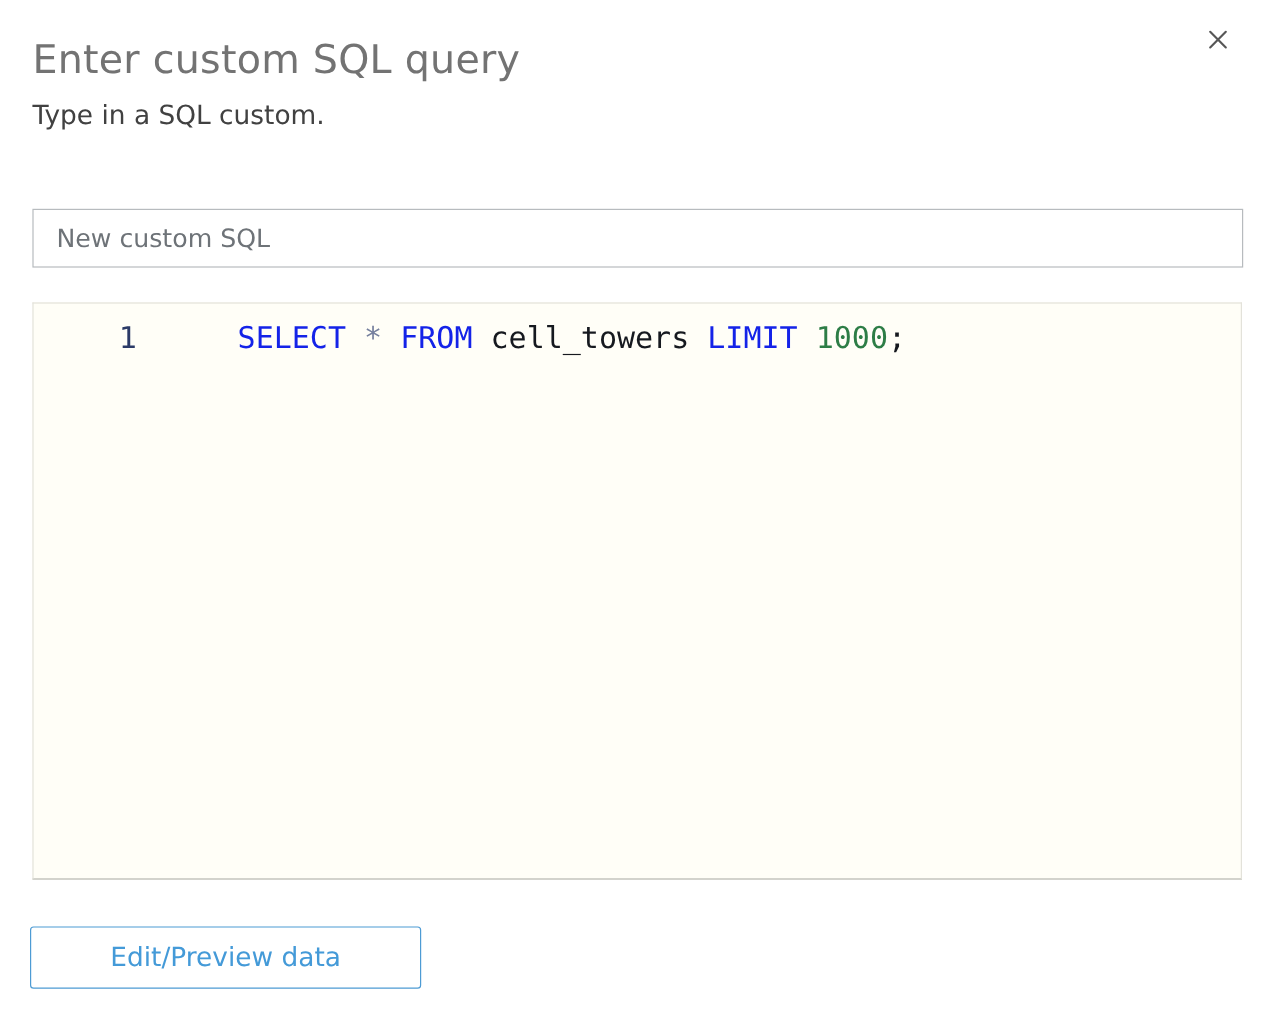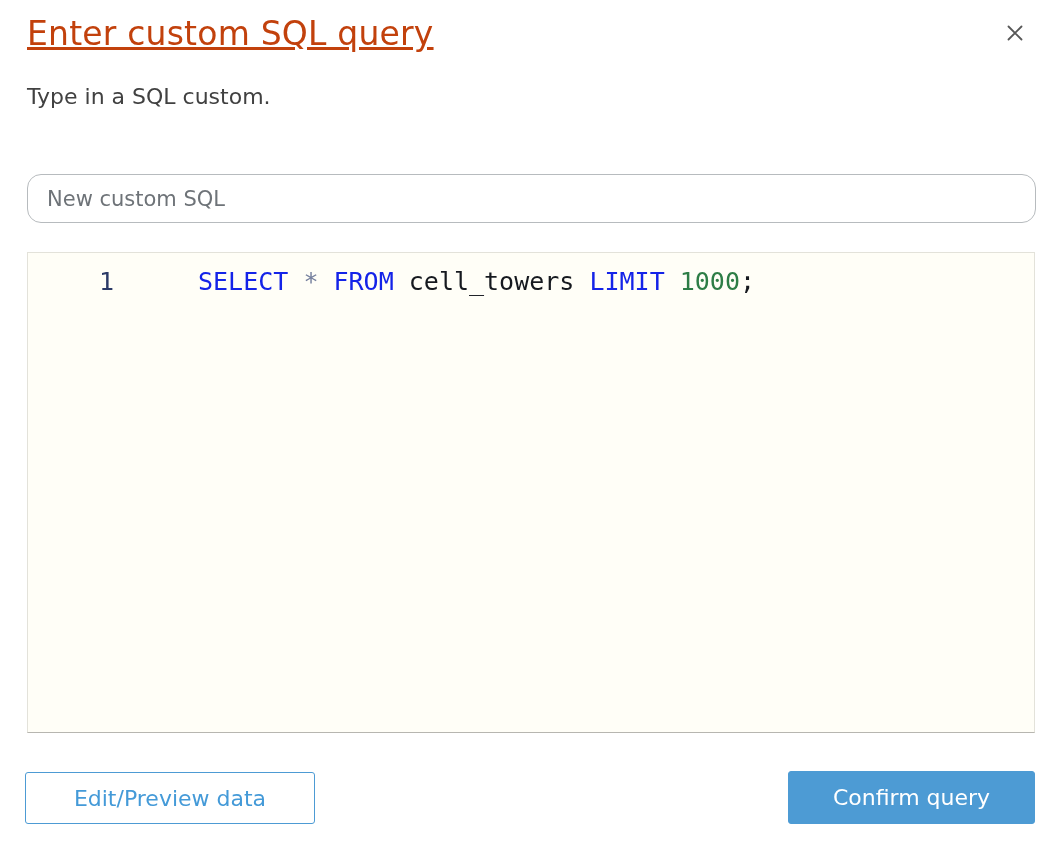--- a/index.html
+++ b/index.html
@@ -5,39 +5,39 @@
   * { margin: 0; padding: 0; box-sizing: border-box; }
   html, body { background: #ffffff; }
   body {
     width: 1061px; height: 845px;
     font-family: "DejaVu Sans", "Liberation Sans", sans-serif;
     position: relative; overflow: hidden;
   }
   .modal { position: relative; width: 1061px; height: 845px; background: #ffffff; }
 
   .title {
-    position: absolute; left: 27px; top: 14px;
-    font-size: 33px; font-weight: 400; color: #c2410c;
-    letter-spacing: 0.2px; white-space: nowrap; text-decoration: underline;
+    position: absolute; left: 27px; top: 30px;
+    font-size: 33px; font-weight: 400; color: #737373;
+    letter-spacing: 0.2px; white-space: nowrap;
   }
   .close-btn {
     position: absolute; left: 1000px; top: 18px;
     width: 30px; height: 30px;
     display: flex; align-items: center; justify-content: center;
     background: transparent; border: none; cursor: pointer; padding: 0;
   }
   .subtitle {
     position: absolute; left: 27px; top: 84px;
     font-size: 22px; color: #414141; white-space: nowrap;
   }
 
   .name-input {
     position: absolute; left: 27px; top: 174px;
     width: 1009px; height: 49px;
-    border: 1px solid #b7bbbe; border-radius: 14px;
+    border: 1px solid #b7bbbe; border-radius: 0;
     background: #ffffff;
     padding: 0 19px;
     font-family: "DejaVu Sans", "Liberation Sans", sans-serif;
     font-size: 21px; color: #6e7378;
     outline: none;
   }
 
   .editor {
     position: absolute; left: 27px; top: 252px;
     width: 1008px; height: 481px;
@@ -59,21 +59,21 @@
 
   .btn {
     position: absolute;
     border-radius: 3px;
     font-family: "DejaVu Sans", "Liberation Sans", sans-serif;
     font-size: 22px;
     cursor: pointer;
     display: flex; align-items: center; justify-content: center;
   }
   .btn-secondary {
-    left: 25px; top: 772px; width: 290px; height: 52px;
+    left: 25px; top: 772px; width: 326px; height: 52px;
     background: #ffffff;
     border: 1px solid #4d9bd4;
     color: #449ad8;
   }
   .btn-primary {
     left: 788px; top: 771px; width: 247px; height: 53px;
     background: #4d9bd4;
     border: 1px solid #4d9bd4;
     color: #ffffff;
   }
@@ -99,15 +99,14 @@
 
   <div class="editor">
     <div class="editor-line">
       <div class="gutter">1</div>
       <div class="code"><span style="color: rgb(20, 35, 232);">SELECT</span><span style="color: rgb(22, 25, 31);"> </span><span style="color: rgb(118, 128, 158);">*</span><span style="color: rgb(22, 25, 31);"> </span><span style="color: rgb(20, 35, 232);">FROM</span><span style="color: rgb(22, 25, 31);"> </span><span style="color: rgb(22, 25, 31);">cell_towers</span><span style="color: rgb(22, 25, 31);"> </span><span style="color: rgb(20, 35, 232);">LIMIT</span><span style="color: rgb(22, 25, 31);"> </span><span style="color: rgb(45, 125, 70);">1000</span><span style="color: rgb(22, 25, 31);">;</span></div>
     </div>
   </div>
 
   <button class="btn btn-secondary">Edit/Preview data</button>
 
-  <button class="btn btn-primary">Confirm query</button>
 
 </div>
 
 </body></html>

